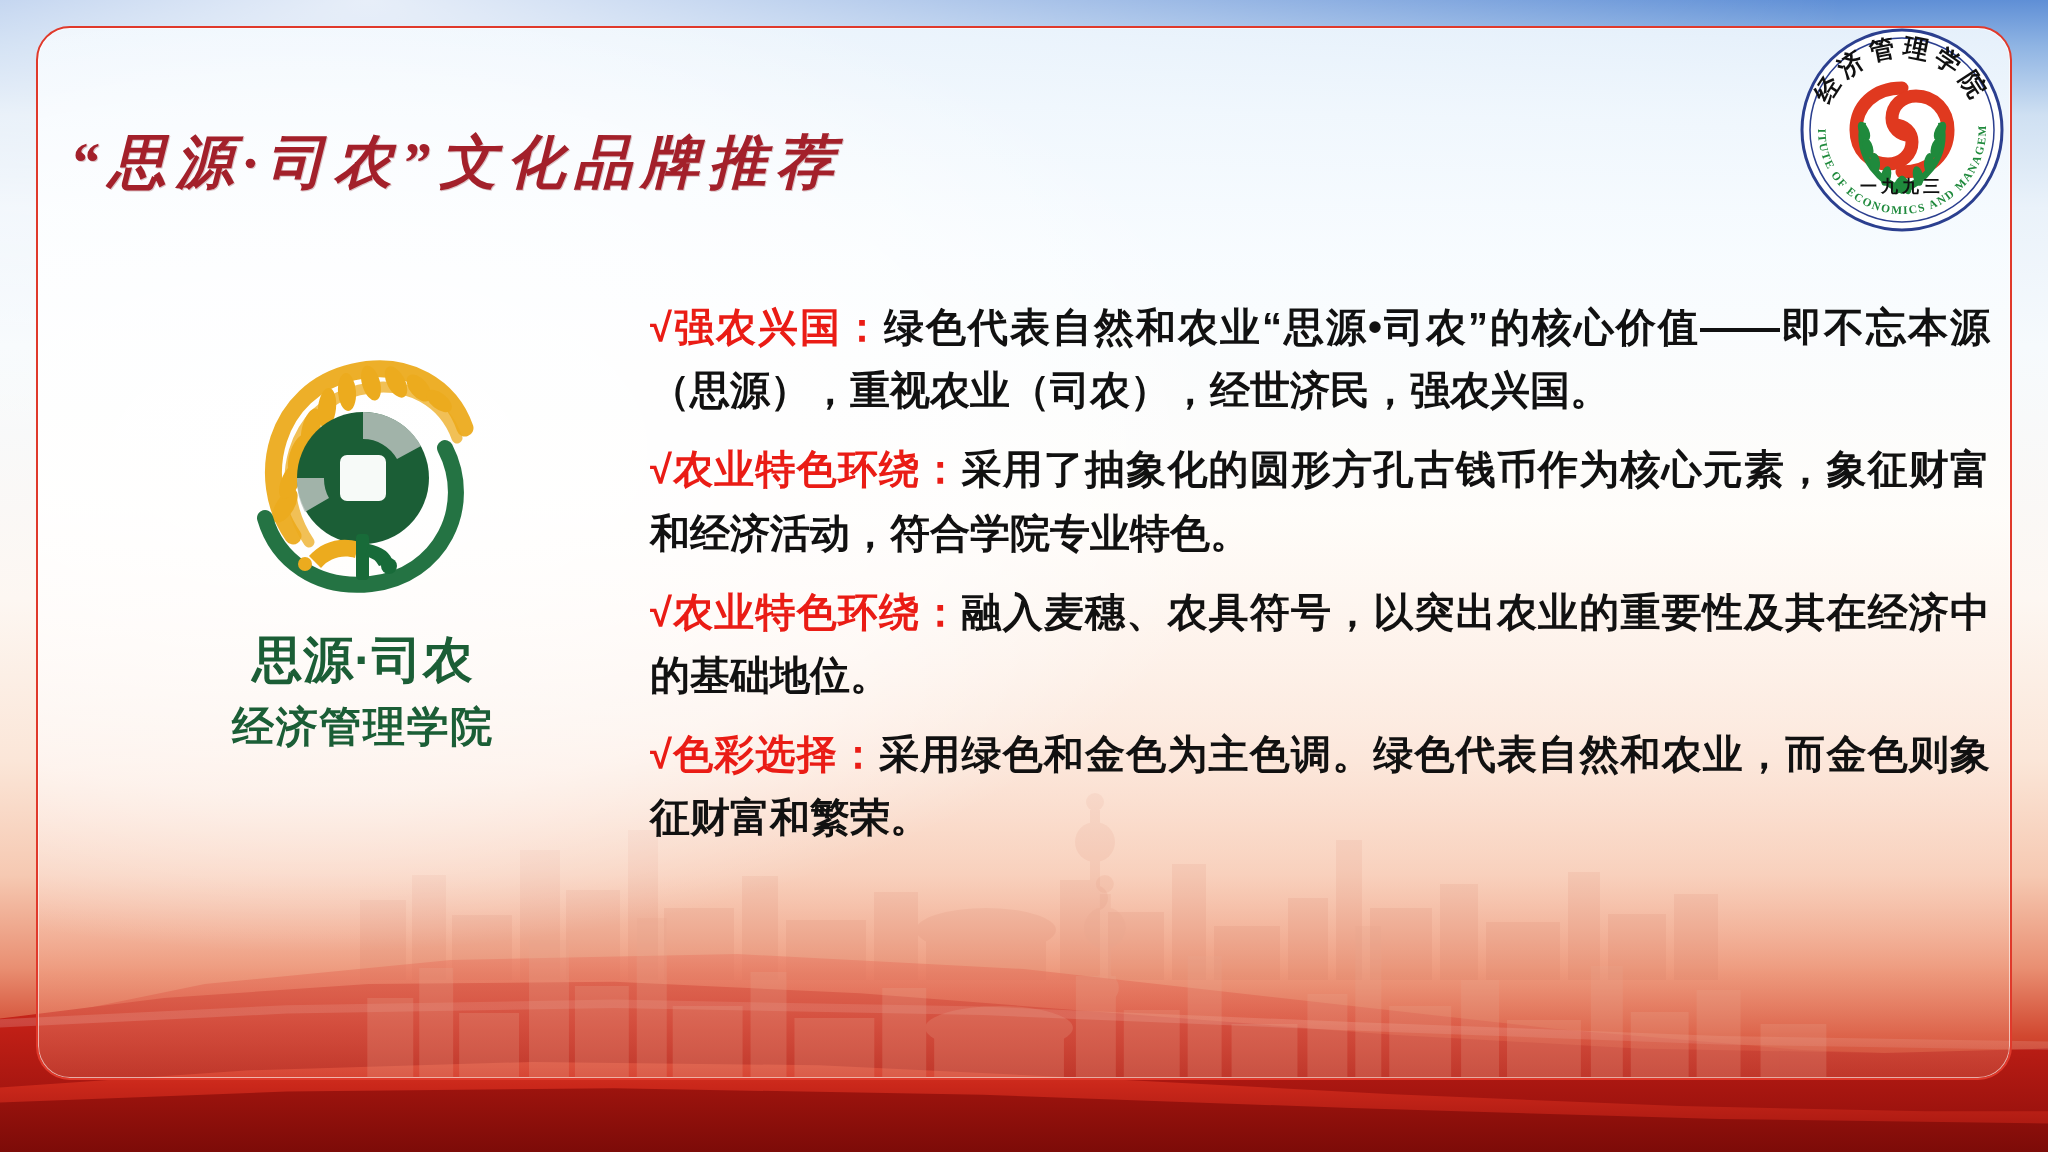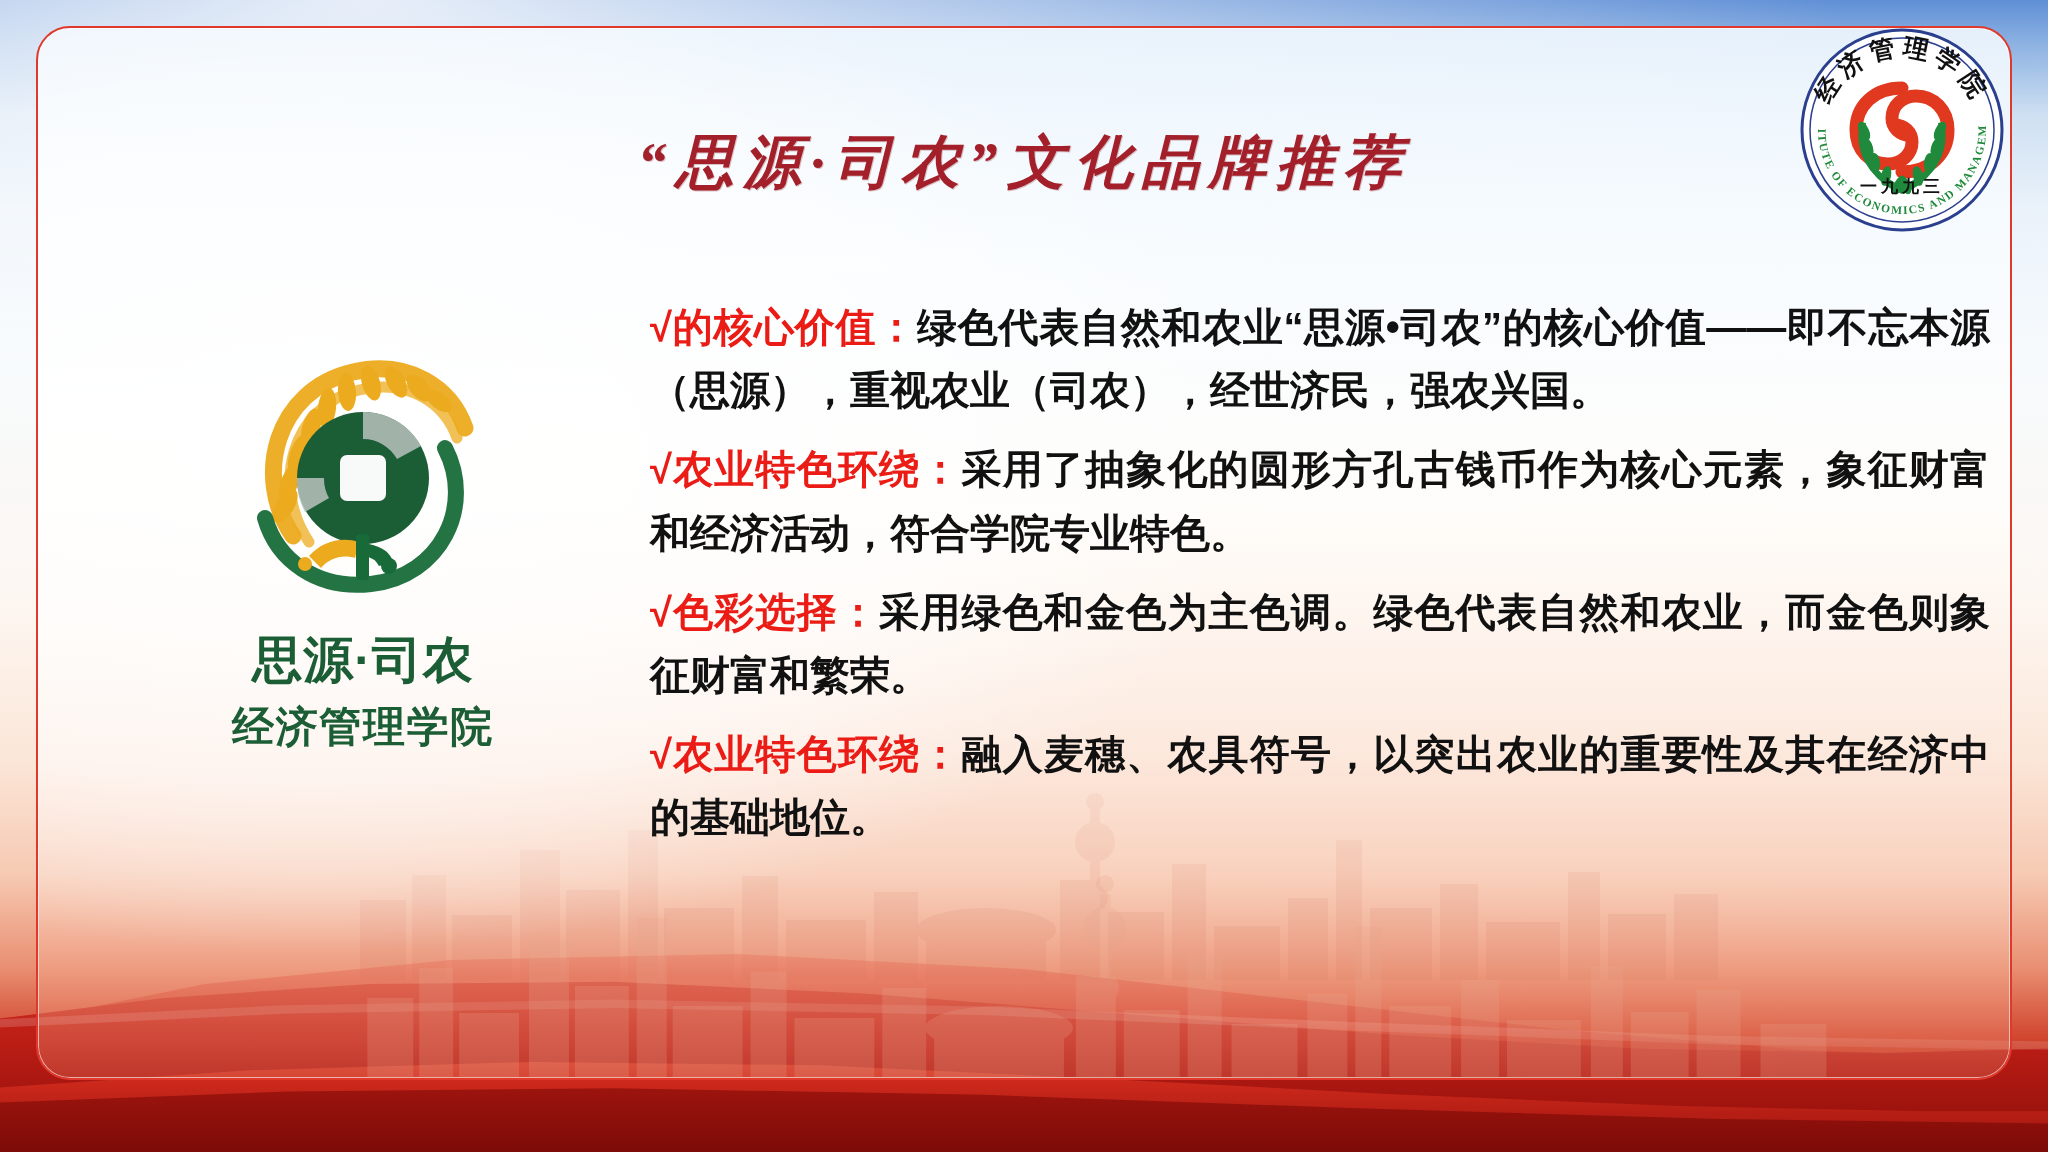--- a/index.html
+++ b/index.html
@@ -63,27 +63,28 @@
         rgba(253,236,226,.82) 66%,
         rgba(250,214,196,.66) 80%,
         rgba(244,170,142,.45) 90%,
         rgba(236,126,100,.30) 100%);
     box-shadow:0 0 0 1px rgba(255,255,255,.6) inset;
     overflow:hidden;
   }
   .card-inner-skyline{position:absolute;left:0;bottom:0;width:100%;height:230px;opacity:.28;}
   
   .title{
-    position:absolute;top:96px;left:0;width:100%;text-align:center;
+    position:absolute;top:96px;left:0;width:100%;
     font-family:"Liberation Serif","DejaVu Serif",serif;
     font-size:58px;font-weight:700;color:#a3202a;
     letter-spacing:.16em;
     font-style:italic;
     text-shadow:1px 1px 0 rgba(120,20,26,.25);
     white-space:nowrap;
+    padding-left:32px;
   }
   
   .logo-block{position:absolute;left:110px;top:300px;width:430px;text-align:center;}
   .logo-mark{width:300px;height:300px;margin:0 auto;display:block;}
   .logo-title{
     margin-top:6px;font-size:50px;font-weight:700;color:#1b5e36;
     font-family:"Liberation Sans","DejaVu Sans",sans-serif;letter-spacing:.02em;
     line-height:1.05;white-space:nowrap;
   }
   .logo-sub{
@@ -223,30 +224,30 @@
           <path d="M156,216 q20,4 24,18 l-14,4 q-4,-8 -14,-10 z"></path>
           <circle cx="176" cy="238" r="8"></circle>
         </g>
       </svg>
       <div class="logo-title">思源·司农</div>
       <div class="logo-sub">经济管理学院</div>
     </div>
 
     <div class="body-text">
       <p class="para">
-        <span class="tick">√</span><span class="kw">的核心价值：</span><span class="bd">绿色代表自然和农业“思源•司农”的核心价值——即不忘本源（思源），重视农业（司农），经世济民，强农兴国。</span>
+        <span class="tick">√</span><span class="kw">强农兴国：</span><span class="bd">绿色代表自然和农业“思源•司农”的核心价值——即不忘本源（思源），重视农业（司农），经世济民，强农兴国。</span>
       </p>
       <p class="para">
         <span class="tick">√</span><span class="kw">农业特色环绕：</span><span class="bd">采用了抽象化的圆形方孔古钱币作为核心元素，象征财富和经济活动，符合学院专业特色。</span>
       </p>
       <p class="para">
+        <span class="tick">√</span><span class="kw">农业特色环绕：</span><span class="bd">融入麦穗、农具符号，以突出农业的重要性及其在经济中的基础地位。</span>
+      </p>
+      <p class="para">
         <span class="tick">√</span><span class="kw">色彩选择：</span><span class="bd">采用绿色和金色为主色调。绿色代表自然和农业，而金色则象征财富和繁荣。</span>
-      </p>
-      <p class="para">
-        <span class="tick">√</span><span class="kw">农业特色环绕：</span><span class="bd">融入麦穗、农具符号，以突出农业的重要性及其在经济中的基础地位。</span>
       </p>
     </div>
 
   </div>
 
   <svg class="seal" viewBox="0 0 208 208">
     <circle cx="104" cy="104" r="100" fill="#ffffff" stroke="#2b3f8f" stroke-width="3"></circle>
     <circle cx="104" cy="104" r="92" fill="none" stroke="#2b3f8f" stroke-width="1.5"></circle>
     <defs>
       <path id="arcTop" d="M 26,108 A 78,78 0 0 1 182,108"></path>

